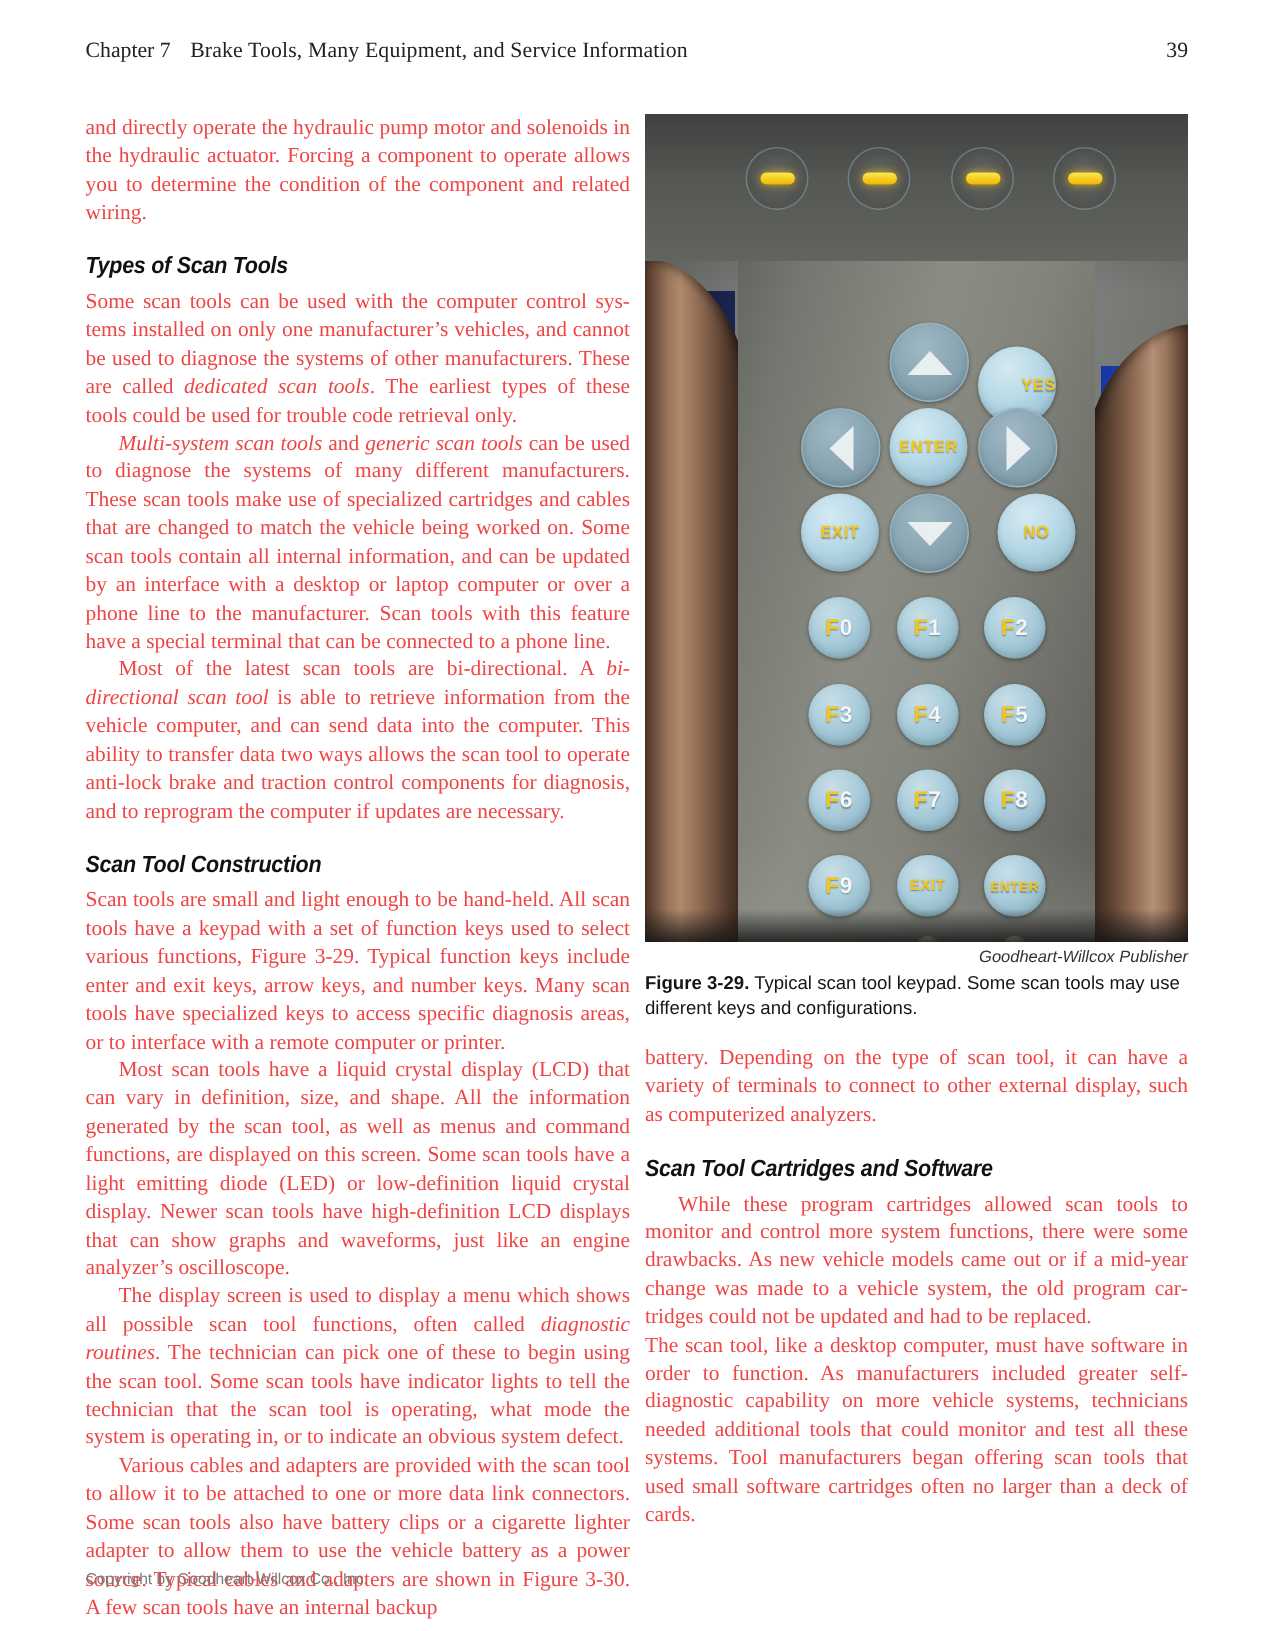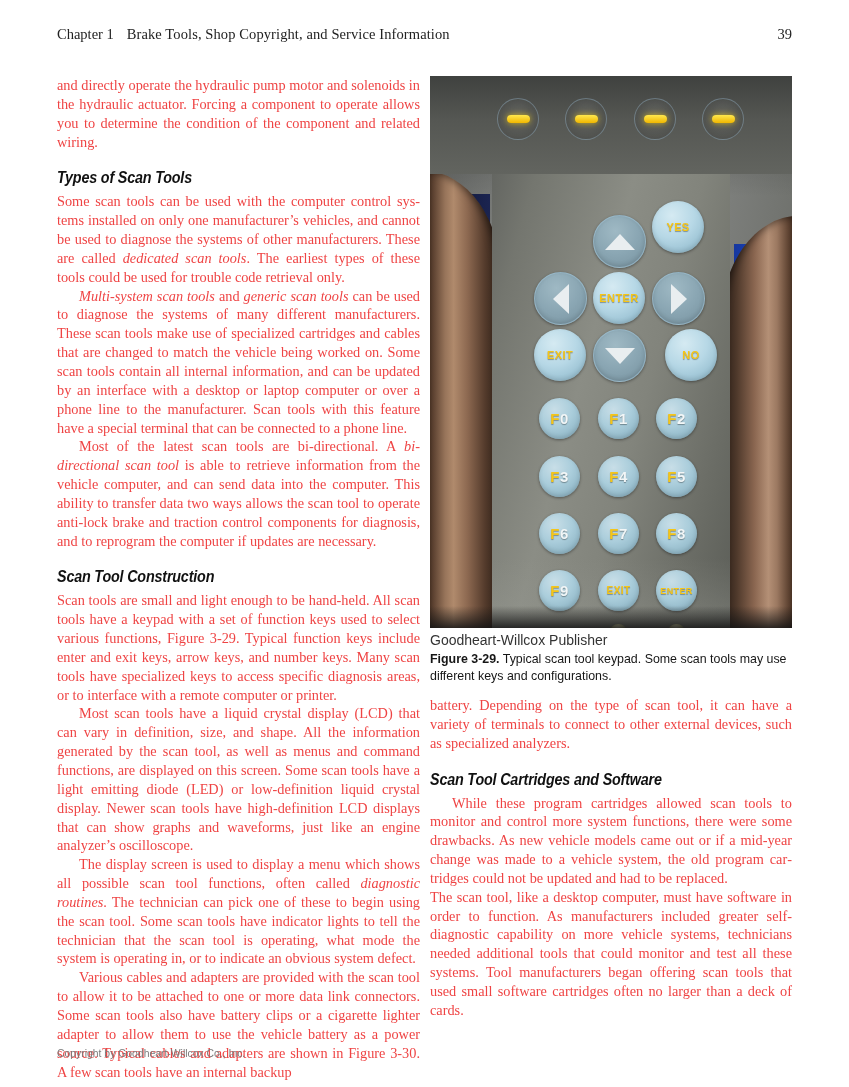--- a/index.html
+++ b/index.html
@@ -273,22 +273,24 @@
     position: absolute;
     width: 17px; height: 14px;
     border-radius: 50%;
     background: radial-gradient(circle at 45% 30%, #fffbe0 0%, #d9d79a 35%, #8f8f6a 70%, #5d5e47 100%);
     box-shadow: inset 0 -1px 2px rgba(0,0,0,0.4);
   }
 
   
   .credit {
     margin: 4px 0 0 0;
+    text-align: right;
     font-family: "Liberation Sans", sans-serif;
-    font-size: 14px;
+    font-style: italic;
+    font-size: 11px;
     color: #333;
   }
   .figcap {
     margin: 3px 0 16px 0;
     font-family: "Liberation Sans", sans-serif;
     font-size: 12.4px;
     line-height: 16.5px;
     color: #161616;
   }
   .figcap .num { font-weight: bold; }
@@ -303,22 +305,22 @@
     color: #7b7b7b;
   }
 </style>
 </head>
 <body>
 
 <div class="page">
 
   <div class="runhead">
     <div class="runhead-left">
-      <span class="runhead-chapter">Chapter 1</span>
-      <span class="runhead-title">Brake Tools, Shop Copyright, and Service Information</span>
+      <span class="runhead-chapter">Chapter 7</span>
+      <span class="runhead-title">Brake Tools, Many Equipment, and Service Information</span>
     </div>
     <span class="runhead-page">39</span>
   </div>
 
   <div class="col-left">
 
     <p class="body">and directly operate the hydraulic pump motor and sole­noids in the hydraulic actuator. Forcing a component to operate allows you to determine the condition of the com­ponent and related wiring.</p>
 
     <div class="sec-wrap">
       <h2 class="sec">Types of Scan Tools</h2>
@@ -365,21 +367,21 @@
       <div class="softkey" style="left:204px; top:22px;">
           <span class="pill"></span>
         </div>
       <div class="softkey" style="left:272px; top:22px;">
           <span class="pill"></span>
         </div>
 
       <div class="key arrowkey" style="left:163px; top:139px; width:51px; height:51px;">
         <span class="tri tri-up"></span>
       </div>
-      <div class="key" style="left:222px; top:125px; width:52px; height:52px;">
+      <div class="key" style="left:222px; top:155px; width:52px; height:52px;justify-content:flex-end;">
         <span class="lbl">YES</span>
       </div>
 
       <div class="key arrowkey" style="left:104px; top:196px; width:51px; height:51px;">
         <span class="tri tri-left"></span>
       </div>
       <div class="key" style="left:163px; top:196px; width:52px; height:52px;">
         <span class="lbl">ENTER</span>
       </div>
       <div class="key arrowkey" style="left:222px; top:196px; width:51px; height:51px;">
@@ -451,21 +453,21 @@
 
       <div class="bottom-strip"></div>
     </div>
 
     <p class="credit">Goodheart-Willcox Publisher</p>
     <p class="figcap"><span class="num">Figure 3-29.</span><span> Typical scan tool keypad. Some scan tools may use different keys and configurations.</span></p>
   </div>
 
   <div class="col-right-bottom">
 
-    <p class="body">battery. Depending on the type of scan tool, it can have a variety of terminals to connect to other external devices, such as specialized analyzers.</p>
+    <p class="body">battery. Depending on the type of scan tool, it can have a variety of terminals to connect to other external display, such as computerized analyzers.</p>
 
     <div class="sec-wrap">
       <h2 class="sec">Scan Tool Cartridges and Software</h2>
     </div>
 
     <p class="body indent">While these program cartridges allowed scan tools to monitor and control more system functions, there were some drawbacks. As new vehicle models came out or if a mid-year change was made to a vehicle system, the old program car­tridges could not be updated and had to be replaced.</p>
     <p class="body">The scan tool, like a desktop computer, must have software in order to function. As manufacturers included greater self-diagnostic capability on more vehicle systems, techni­cians needed additional tools that could monitor and test all these systems. Tool manufacturers began offering scan tools that used small software cartridges often no larger than a deck of cards.</p>
 
   </div>
 

